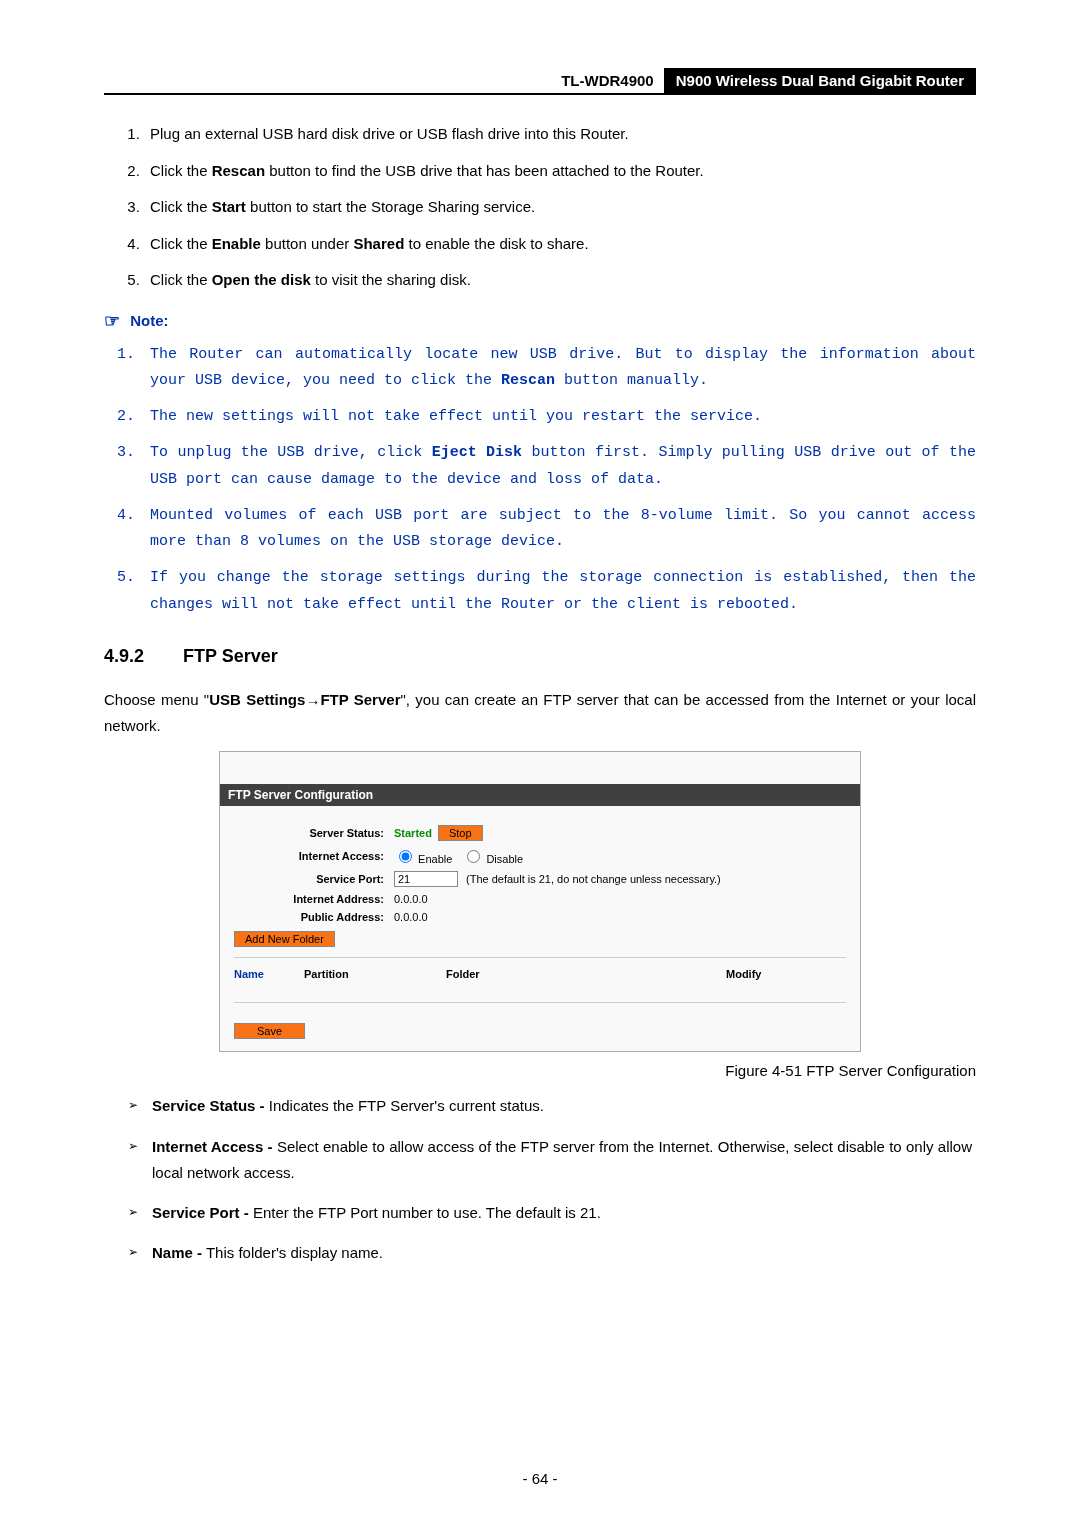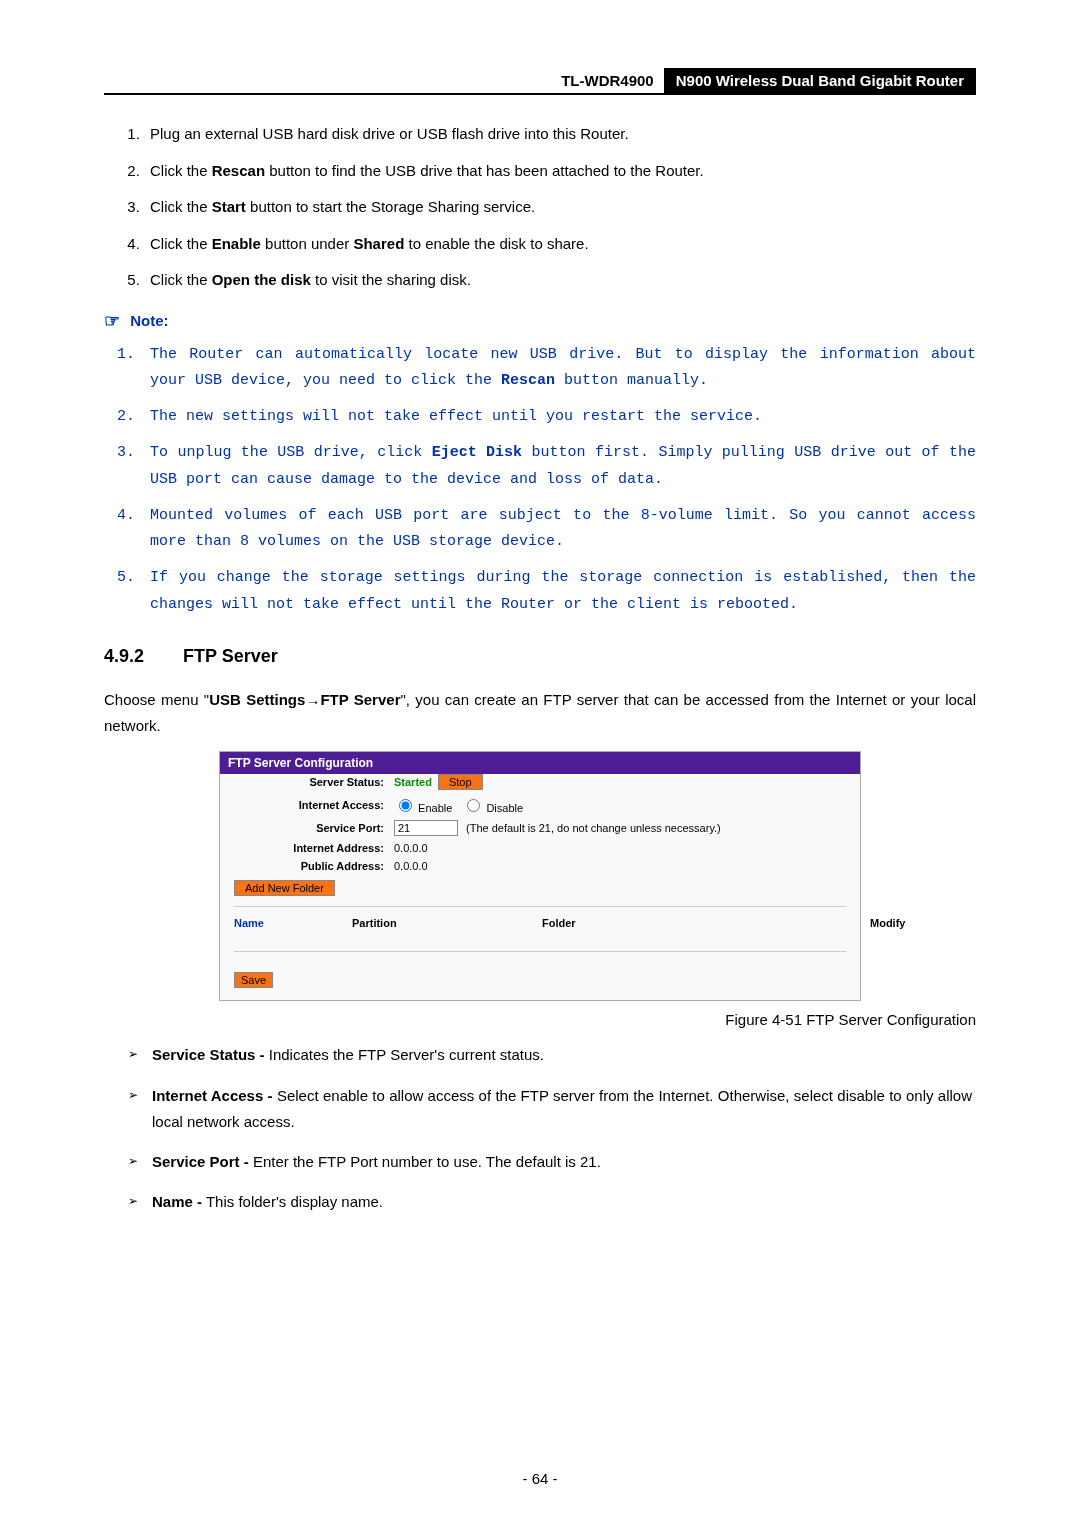--- a/index.html
+++ b/index.html
@@ -90,28 +90,29 @@
   
   .ftp-fig {
     width: 640px;
     margin: 6px auto 10px auto;
     border: 1px solid #aaa;
     font-family: Verdana, Arial, sans-serif;
     font-size: 11px;
     background: #f9f9f9;
   }
   .ftp-title {
-    background: #4c1d95;
+    background: #404040;
     color: #fff;
     font-weight: bold;
     padding: 4px 8px;
     font-size: 12px;
+    margin-top: 32px;
   }
   .ftp-body {
-    padding: 0 14px 6px 14px;
+    padding: 19px 14px 6px 14px;
   }
   .form-row {
     display: flex;
     align-items: center;
     margin-bottom: 6px;
   }
   .form-label {
     width: 150px;
     text-align: right;
     font-weight: bold;
@@ -139,21 +140,20 @@
   .radio-lbl {
     margin-right: 10px;
   }
   .tbl-divider {
     border-top: 1px solid #ccc;
     margin: 10px 0 6px 0;
   }
   .ftp-table {
     display: flex;
     padding: 4px 0;
-    gap: 48px;
   }
   .ftp-table .col {
     flex: 0 0 auto;
   }
   .col-name { width: 70px; }
   .col-part { width: 142px; }
   .col-folder { width: 280px; }
   .col-modify { width: 120px; }
   .hdr strong { font-weight: bold; }
   .name-blue { color: #0033aa; font-weight: bold; }
@@ -273,21 +273,21 @@
       <div class="tbl-divider"></div>
       <div class="ftp-table hdr">
         <div class="col col-name"><span class="name-blue">Name</span></div>
         <div class="col col-part"><strong>Partition</strong></div>
         <div class="col col-folder"><strong>Folder</strong></div>
         <div class="col col-modify"><strong>Modify</strong></div>
       </div>
       <div class="tbl-divider" style="margin-top:18px;"></div>
     </div>
     <div class="save-row">
-      <button class="win-btn" style="padding:1px 6px;">Save</button>
+      <button class="win-btn" style="padding:1px 22px;">Save</button>
     </div>
   </div>
 
   <div class="fig-caption">Figure 4-51 FTP Server Configuration</div>
 
   <ul class="bullets">
     <li><b>Service Status -</b> Indicates the FTP Server's current status.</li>
     <li><b>Internet Access -</b> Select enable to allow access of the FTP server from the Internet. Otherwise, select disable to only allow local network access.</li>
     <li><b>Service Port -</b> Enter the FTP Port number to use. The default is 21.</li>
     <li><b>Name -</b> This folder's display name.</li>

